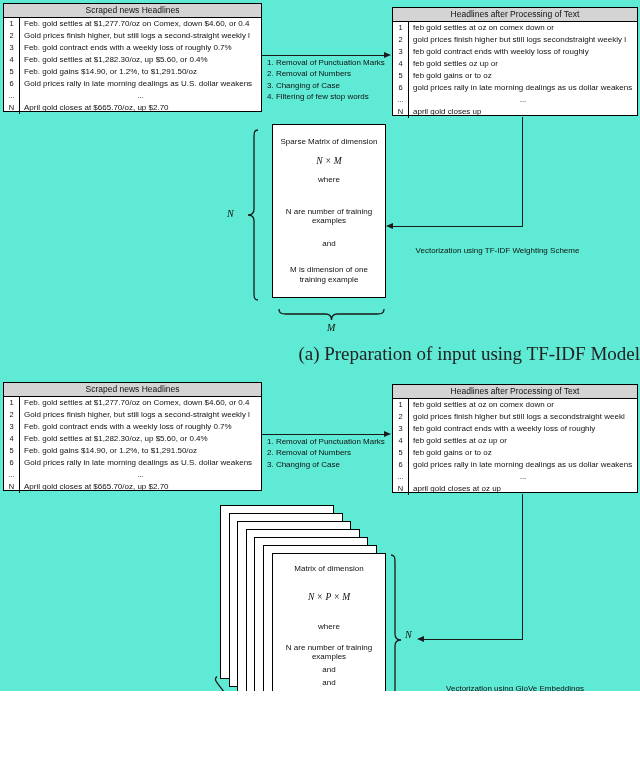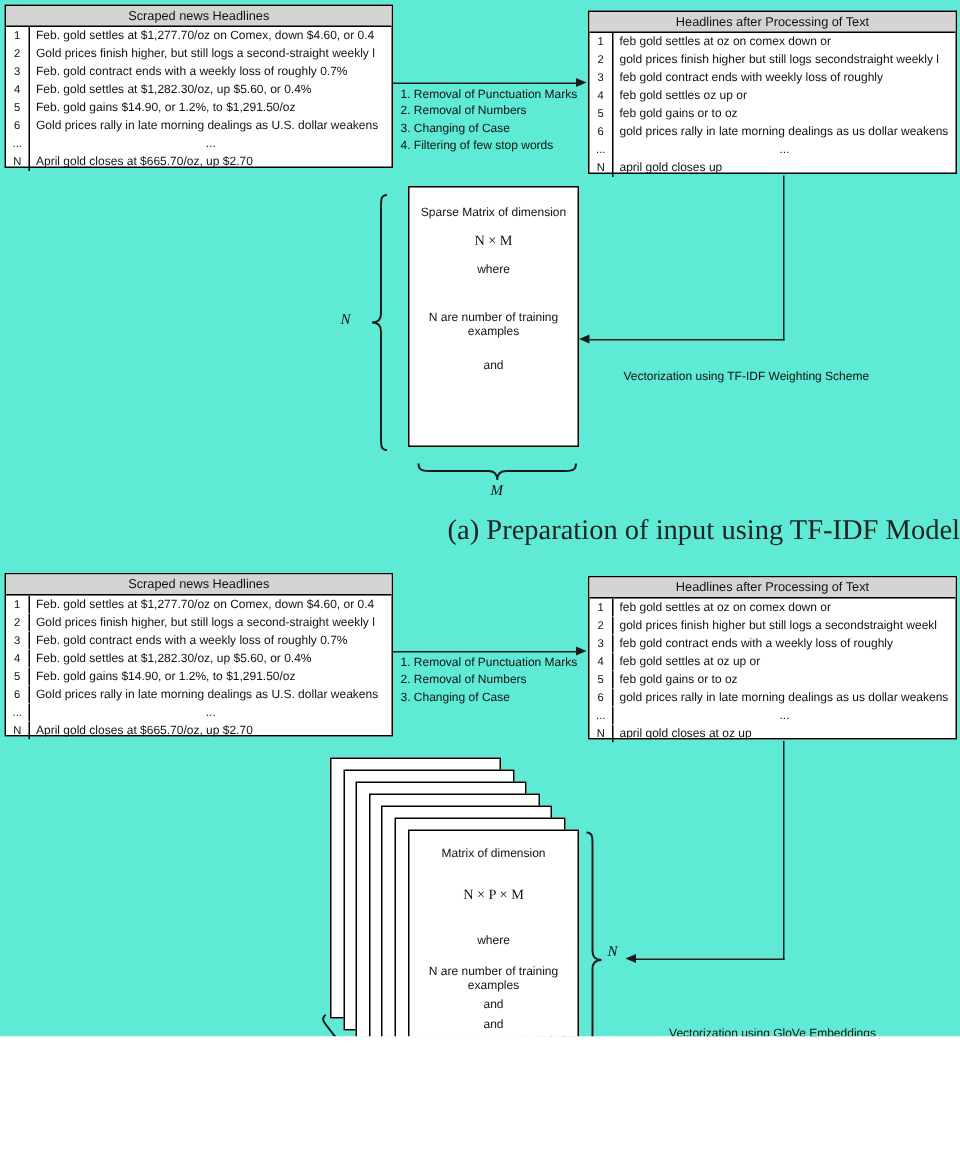--- a/index.html
+++ b/index.html
@@ -20,21 +20,21 @@
   .vline{position:absolute;width:1px;background:#1a1a1a;}
   .ah-r{position:absolute;width:0;height:0;border-top:3.5px solid transparent;
         border-bottom:3.5px solid transparent;border-left:7px solid #1a1a1a;}
   .ah-l{position:absolute;width:0;height:0;border-top:3.5px solid transparent;
         border-bottom:3.5px solid transparent;border-right:7px solid #1a1a1a;}
   .veclabel{position:absolute;font-size:8px;text-align:center;white-space:nowrap;}
   
   .mbox{position:absolute;border:1.5px solid #000;background:#fff;box-sizing:border-box;
         text-align:center;font-size:8px;line-height:9.5px;}
   .mbox .pad{padding:0 5px;}
-  .dim{font-family:"Liberation Serif",serif;font-size:9.5px;}
+  .dim{font-family:"Liberation Serif",serif;font-style:italic;font-size:9.5px;}
   .mt12{margin-top:12px}.mt10{margin-top:10px}.mt9{margin-top:9px}.mt22{margin-top:22px}
   .mt13{margin-top:13px}.mt17{margin-top:17px}.mt8{margin-top:20px}.mt4{margin-top:4px}
   .sheet{position:absolute;width:114px;height:174px;border:1px solid #000;background:#fff;box-sizing:border-box;}
   .brace{position:absolute;}
   .dimlabel{position:absolute;font-family:"Liberation Serif",serif;font-style:italic;
             font-size:10px;line-height:10px;}
   .caption{position:absolute;left:0;width:640px;text-align:right;
            font-family:Liberation Serif, serif;font-size:19px;color:#222;}
 </style>
 </head>
@@ -127,20 +127,21 @@
   <div class="hline" style="left:393px;top:226px;width:130px;"></div>
   <div class="ah-l" style="left:386px;top:222.5px;"></div>
   <div class="veclabel" style="left:395px;top:246px;width:205px;">Vectorization using TF-IDF Weighting Scheme</div>
 
   <div class="mbox" style="left:272px;top:124px;width:114px;height:174px;">
     <div class="pad mt12">Sparse Matrix of dimension</div>
     <div class="dim mt10">N × M</div>
     <div class="mt9">where</div>
     <div class="pad mt22">N are number of training examples</div>
     <div class="mt13">and</div>
+    <div class="pad mt17">M is dimension of one training example</div>
   </div>
 
   <svg class="brace" style="left:246px;top:128px;" width="14" height="174" viewBox="0 0 14 174">
     <path d="M12 2 C8 2 8 5 8 10 L8 81 C8 85 6 87 2 87 C6 87 8 89 8 93 L8 164 C8 169 8 172 12 172" fill="none" stroke="#1a1a1a" stroke-width="1.3"></path>
   </svg>
   <div class="dimlabel" style="left:227px;top:209px;">N</div>
   <svg class="brace" style="left:277px;top:307px;" width="109" height="14" viewBox="0 0 109 14">
     <path d="M2 2 C2 6 4 7 9 7 L48.5 7 C52.5 7 54.5 9 54.5 13 C54.5 9 56.5 7 60.5 7 L100 7 C105 7 107 6 107 2" fill="none" stroke="#1a1a1a" stroke-width="1.3"></path>
   </svg>
   <div class="dimlabel" style="left:327px;top:323px;">M</div>

